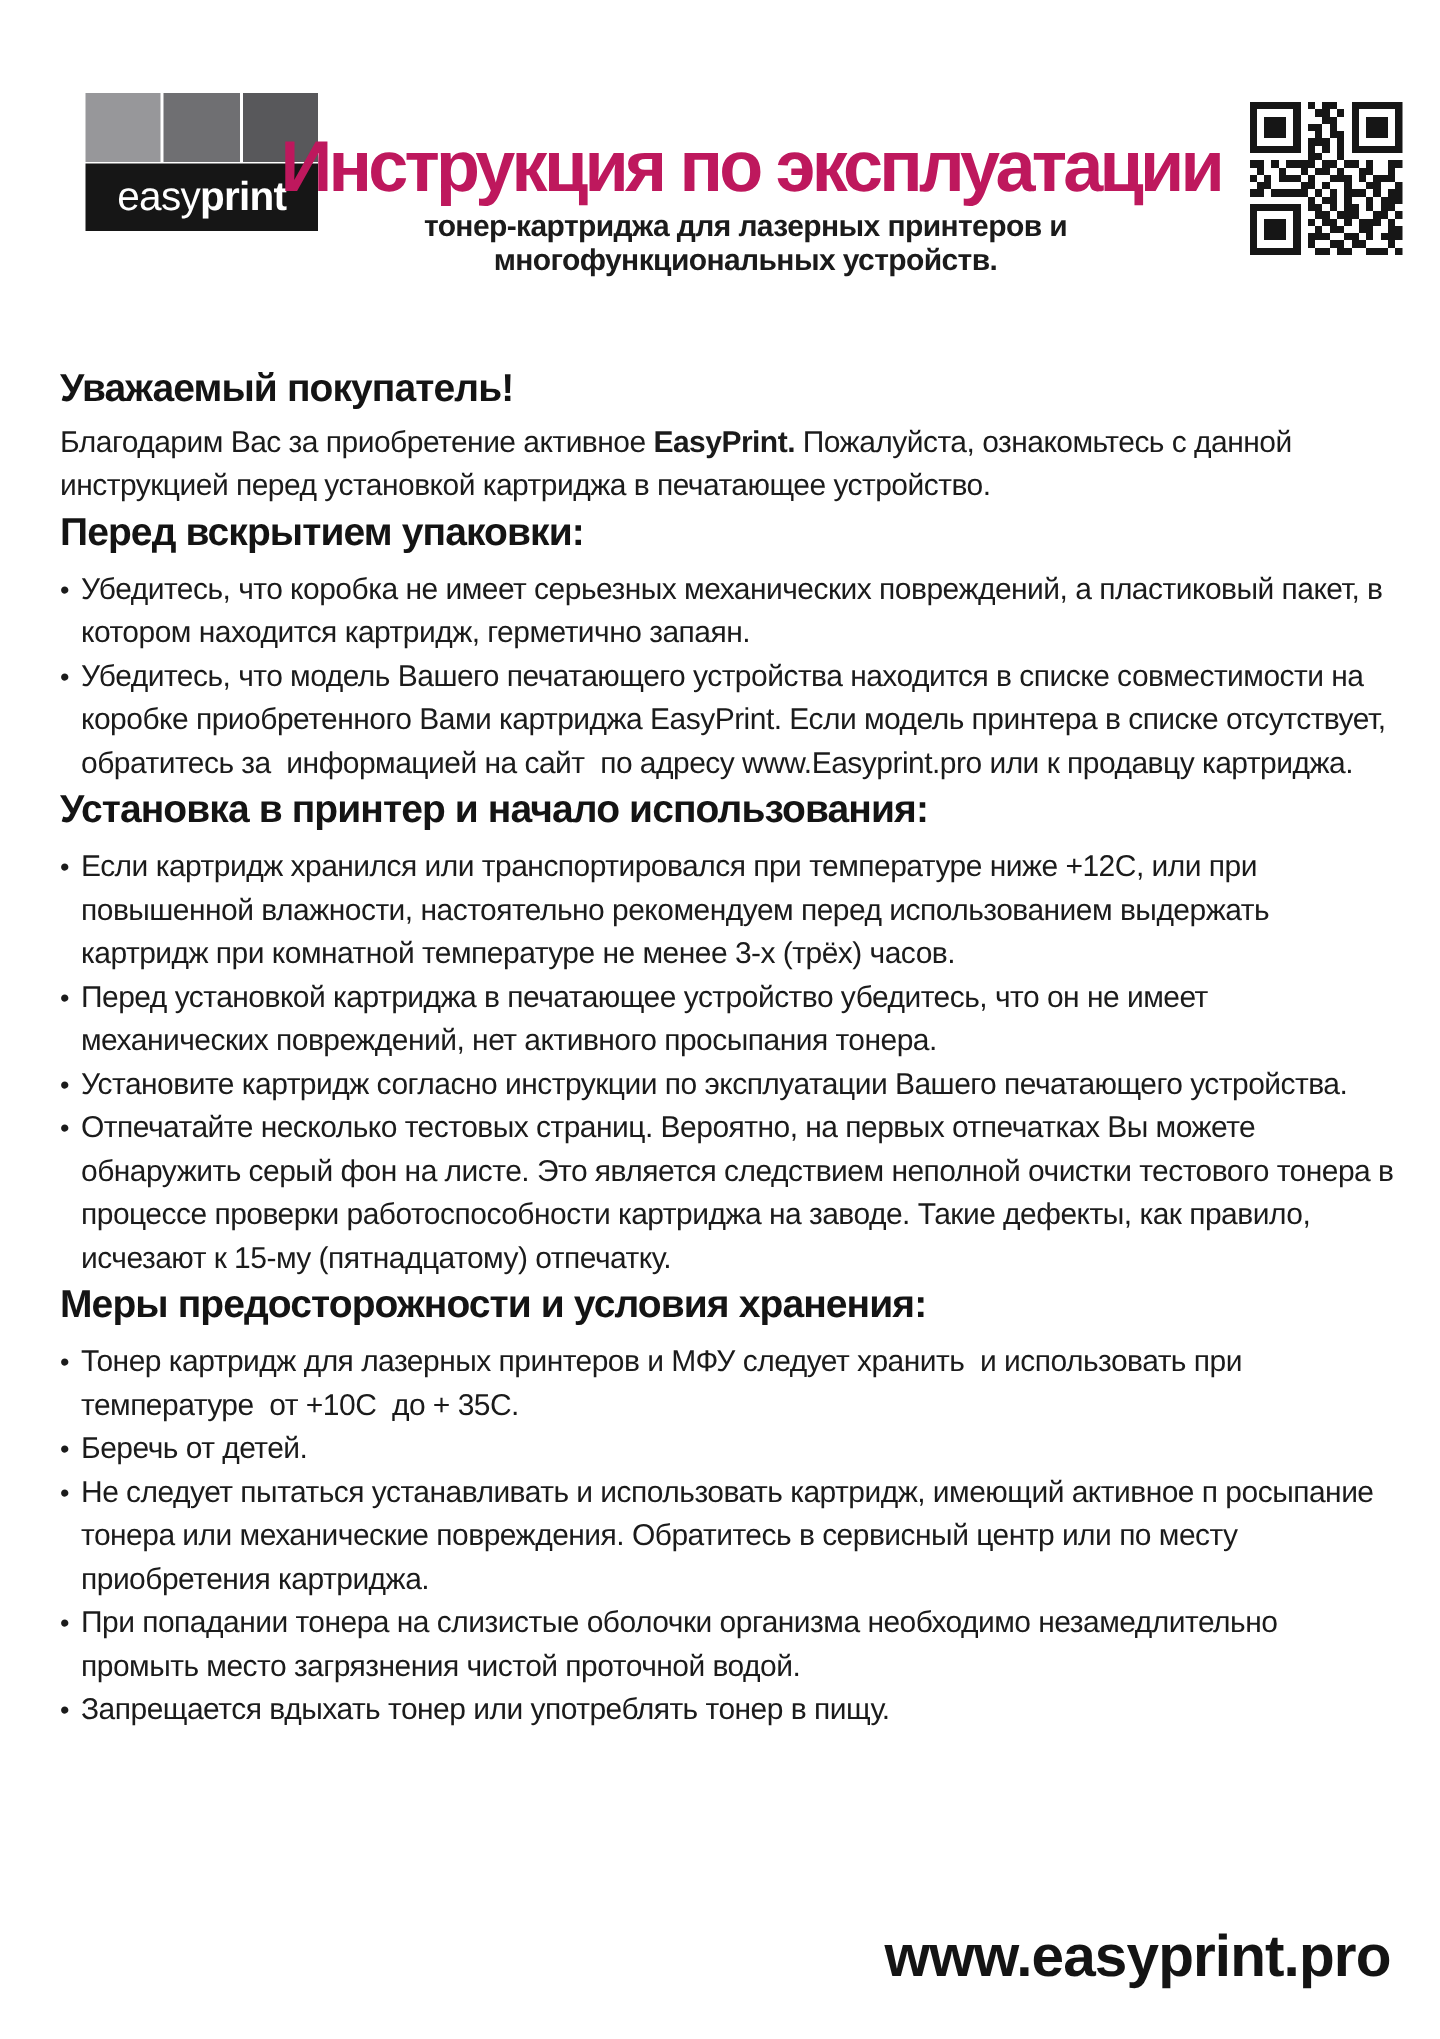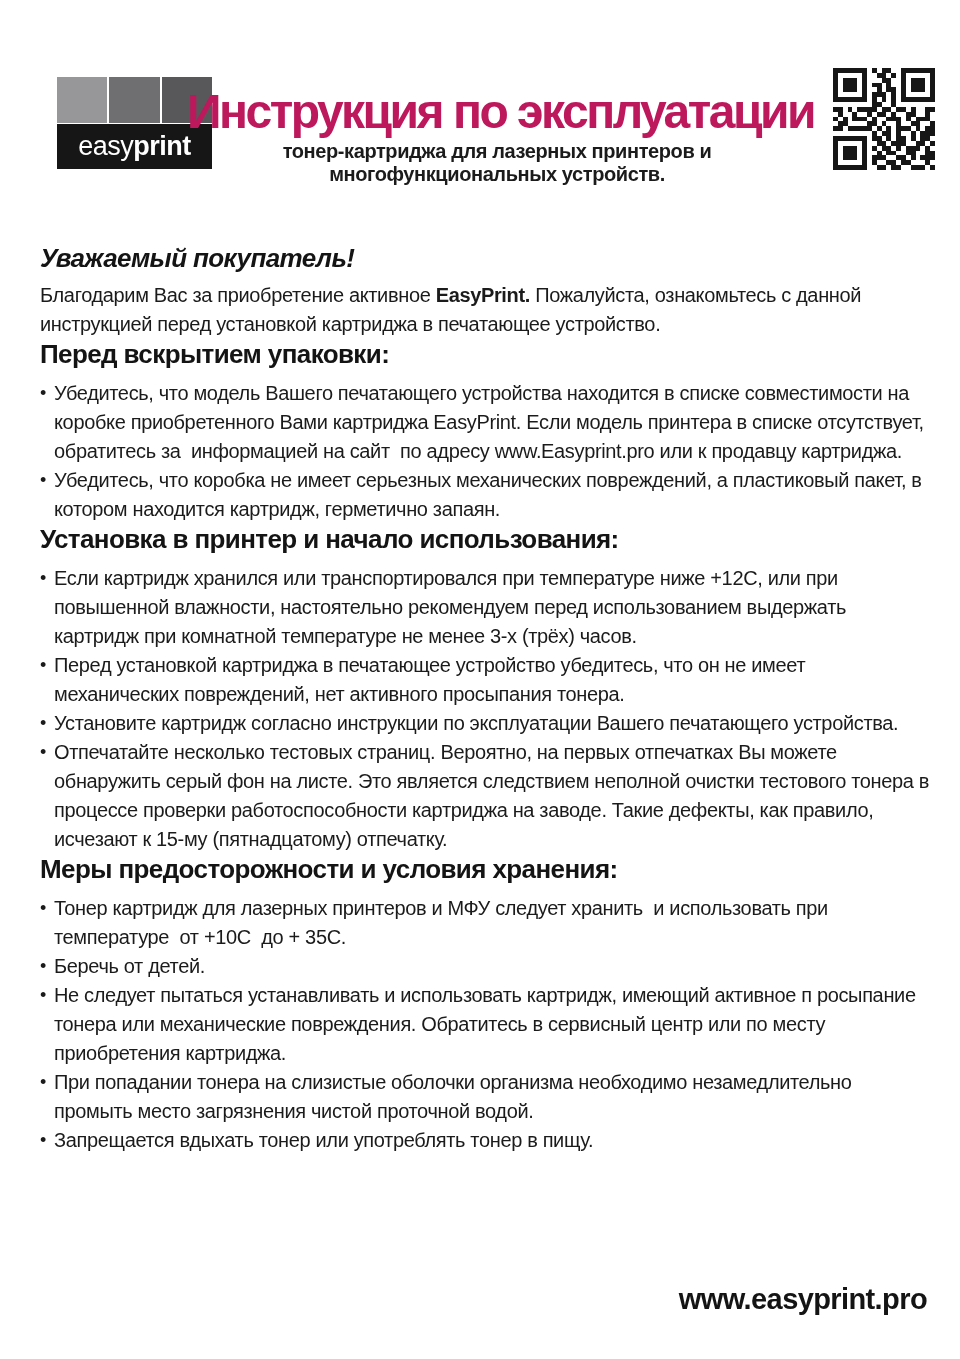--- a/index.html
+++ b/index.html
@@ -10,21 +10,21 @@
     margin: 0 auto;
     background: #ffffff;
     overflow: hidden;
     font-family: "Liberation Sans", sans-serif;
     color: #1b1b1b;
   }
 
   
   .logo {
     position: absolute;
-    left: 45px; top: 77px;
+    left: 45px; top: 62px;
     width: 155px; height: 93px; padding-left: 12px;
   }
   .logo-squares {
     display: flex;
     gap: 2px;
     height: 46px;
     background: #ffffff;
   }
   .logo-sq { flex: 1 1 0; }
   .logo-box {
@@ -76,21 +76,20 @@
     position: absolute;
     left: 40px; top: 243px;
     width: 890px;
   }
   .greeting h1 {
     margin: 0 0 7px 0;
     font-size: 26px;
     font-weight: 700;
     letter-spacing: -0.6px;
     color: #141414;
-    font-style: italic;
   }
   .greeting p {
     margin: 0;
     font-size: 20px;
     line-height: 29px;
     letter-spacing: -0.35px;
     white-space: pre-wrap;
   }
   .greeting p .b { font-weight: 700; text-align: right; }
 
@@ -120,21 +119,21 @@
     position: absolute;
     left: 0;
     top: 0;
     font-size: 18px;
   }
 
   .footer-url {
     position: absolute;
     right: 33px;
     top: 1283px;
-    font-size: 29px;
+    font-size: 39px;
     font-weight: 700;
     letter-spacing: -0.6px;
     color: #141414;
   }
 </style>
 </head>
 <body>
 
 <div class="page">
 
@@ -409,22 +408,22 @@
 
     <div class="greeting">
       <h1>Уважаемый покупатель!</h1>
       <p><span>Благодарим Вас за приобретение активное </span><span class="b">EasyPrint.</span><span> Пожалуйста, ознакомьтесь с данной инструкцией перед установкой картриджа в печатающее устройство.</span></p>
     </div>
 
     <div id="sections">
       <section class="doc-section">
         <h2>Перед вскрытием упаковки:</h2>
         <ul>
+            <li>Убедитесь, что коробка не имеет серьезных механических повреждений, а пластиковый пакет, в котором находится картридж, герметично запаян.</li>
             <li>Убедитесь, что модель Вашего печатающего устройства находится в списке совместимости на коробке приобретенного Вами картриджа EasyPrint. Если модель принтера в списке отсутствует, обратитесь за  информацией на сайт  по адресу www.Easyprint.pro или к продавцу картриджа.</li>
-            <li>Убедитесь, что коробка не имеет серьезных механических повреждений, а пластиковый пакет, в котором находится картридж, герметично запаян.</li>
           </ul>
       </section>
 
       <section class="doc-section">
         <h2>Установка в принтер и начало использования:</h2>
         <ul>
             <li>Если картридж хранился или транспортировался при температуре ниже +12С, или при повышенной влажности, настоятельно рекомендуем перед использованием выдержать картридж при комнатной температуре не менее 3-х (трёх) часов.</li>
             <li>Перед установкой картриджа в печатающее устройство убедитесь, что он не имеет механических повреждений, нет активного просыпания тонера.</li>
             <li>Установите картридж согласно инструкции по эксплуатации Вашего печатающего устройства.</li>
             <li>Отпечатайте несколько тестовых страниц. Вероятно, на первых отпечатках Вы можете обнаружить серый фон на листе. Это является следствием неполной очистки тестового тонера в процессе проверки работоспособности картриджа на заводе. Такие дефекты, как правило, исчезают к 15-му (пятнадцатому) отпечатку.</li>

